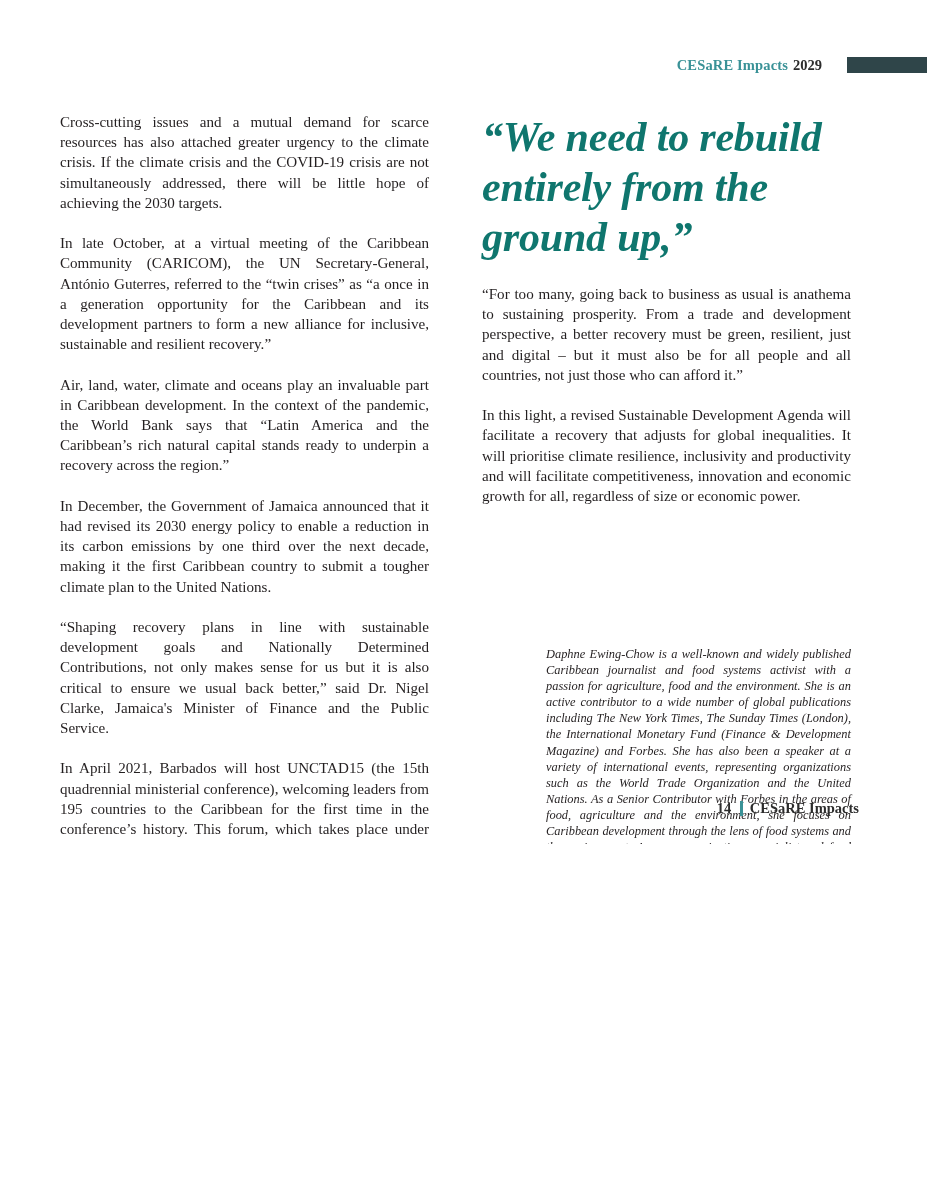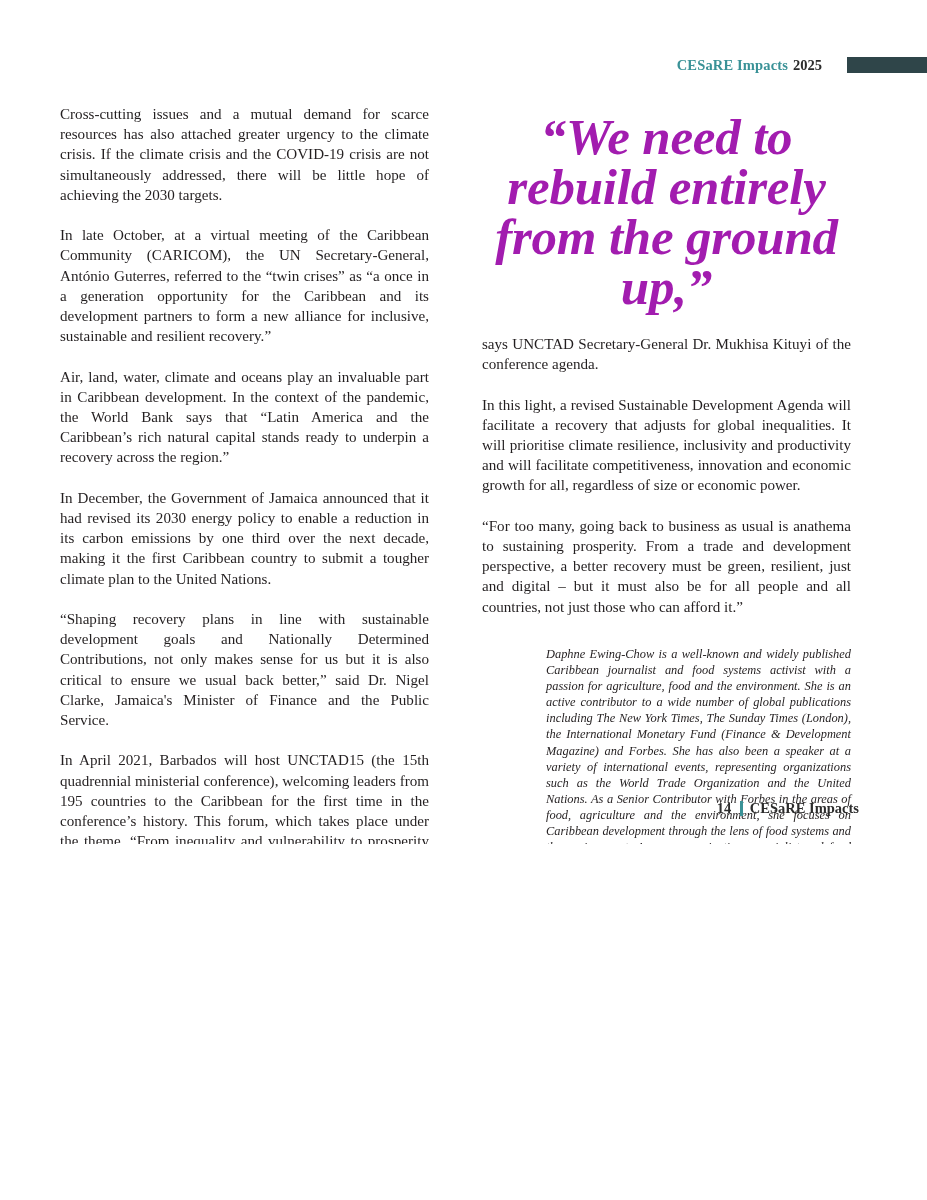--- a/index.html
+++ b/index.html
@@ -57,21 +57,21 @@
     width: 80px;
     height: 16px;
     background: #2f4549;
     margin-left: 25px;
   }
 
   
   .col-left {
     position: absolute;
     left: 60px;
-    top: 104px;
+    top: 112px;
     width: 369px;
   }
   .col-right {
     position: absolute;
     left: 482px;
     top: 112px;
     width: 369px;
   }
 
   .para {
@@ -83,26 +83,26 @@
     margin: 0 0 20.2px 0;
     hyphens: none;
   }
   .para:last-child { margin-bottom: 0; }
 
   
   .pullquote {
     font-family: "Liberation Serif", "DejaVu Serif", serif;
     font-style: italic;
     font-weight: bold;
-    font-size: 51px;
+    font-size: 42px;
     line-height: 50px;
-    color: #a21caf;
+    color: #0f766e;
     margin: 0 0 22px 0;
     letter-spacing: -0.2px;
-    text-align: center;
+    text-align: left;
   }
 
   
   .bio-block {
     position: absolute;
     left: 482px;
     top: 646px;
     width: 369px;
   }
   .bio-text {
@@ -175,39 +175,38 @@
   }
 </style>
 </head>
 <body>
 
 <div class="page">
 
   <div class="header">
     <div class="header-inner">
       <span class="header-title">CESaRE Impacts</span>
-      <span class="header-year">2025</span>
+      <span class="header-year">2029</span>
       <span class="header-bar"></span>
     </div>
   </div>
 
   <div class="col-left">
     <p class="para">Cross-cutting issues and a mutual demand for scarce resources has also attached greater urgency to the climate crisis. If the climate crisis and the COVID-19 crisis are not simultaneously addressed, there will be little hope of achieving the 2030 targets.</p>
     <p class="para">In late October, at a virtual meeting of the Caribbean Community (CARICOM), the UN Secretary-General, António Guterres, referred to the “twin crises” as “a once in a generation opportunity for the Caribbean and its development partners to form a new alliance for inclusive, sustainable and resilient recovery.”</p>
     <p class="para">Air, land, water, climate and oceans play an invaluable part in Caribbean development. In the context of the pandemic, the World Bank says that “Latin America and the Caribbean’s rich natural capital stands ready to underpin a recovery across the region.”</p>
     <p class="para">In December, the Government of Jamaica announced that it had revised its 2030 energy policy to enable a reduction in its carbon emissions by one third over the next decade, making it the first Caribbean country to submit a tougher climate plan to the United Nations.</p>
     <p class="para">“Shaping recovery plans in line with sustainable development goals and Nationally Determined Contributions, not only makes sense for us but it is also critical to ensure we usual back better,” said Dr. Nigel Clarke, Jamaica's Minister of Finance and the Public Service.</p>
     <p class="para">In April 2021, Barbados will host UNCTAD15 (the 15th quadrennial ministerial conference), welcoming leaders from 195 countries to the Caribbean for the first time in the conference’s history. This forum, which takes place under the theme, “From inequality and vulnerability to prosperity for all”, will set the stage for a cohesively designed alignment between the 2030 sustainable development agenda and the unified global effort to recover from the impacts of COVID-19.</p>
   </div>
 
   <div class="col-right">
     <p class="pullquote">“We need to rebuild entirely from the ground up,”</p>
-    <p class="para">says UNCTAD Secretary-General Dr. Mukhisa Kituyi of the conference agenda.</p>
+    <p class="para">“For too many, going back to business as usual is anathema to sustaining prosperity. From a trade and development perspective, a better recovery must be green, resilient, just and digital – but it must also be for all people and all countries, not just those who can afford it.”</p>
     <p class="para">In this light, a revised Sustainable Development Agenda will facilitate a recovery that adjusts for global inequalities. It will prioritise climate resilience, inclusivity and productivity and will facilitate competitiveness, innovation and economic growth for all, regardless of size or economic power.</p>
-    <p class="para">“For too many, going back to business as usual is anathema to sustaining prosperity. From a trade and development perspective, a better recovery must be green, resilient, just and digital – but it must also be for all people and all countries, not just those who can afford it.”</p>
   </div>
 
   <div class="bio-block">
     <p class="bio-text">Daphne Ewing-Chow is a well-known and widely published Caribbean journalist and food systems activist with a passion for agriculture, food and the environment. She is an active contributor to a wide number of global publications including The New York Times, The Sunday Times (London), the International Monetary Fund (Finance &amp; Development Magazine) and Forbes. She has also been a speaker at a variety of international events, representing organizations such as the World Trade Organization and the United Nations. As a Senior Contributor with Forbes in the areas of food, agriculture and the environment, she focuses on Caribbean development through the lens of food systems and the environment. As a communications specialist and food systems expert, Daphne has managed communications for climate change projects at the Food and Agriculture Organization, one of which is ongoing, and recently judged the $3 million Zayed Sustainability Prize in the United Arab Emirates as well as the Rockefeller Foundation’s $2 million Food System Vision Prize, where she also serves as a mentor for food systems visionaries. Daphne currently heads up a content team at Loop News in the Cayman Islands and was the former Editor in Chief of Living Barbados Magazine. She also served as President of Thomvest Ventures Limited between 2012 and 2017. Daphne holds a Master’s Degree in International Affairs with a specialty in International Economic Policy from Columbia University in New York.</p>
   </div>
 
   <div class="author-photo">
     <svg width="78" height="78" viewBox="0 0 78 78">
       <defs>
         <clipPath id="circ">

